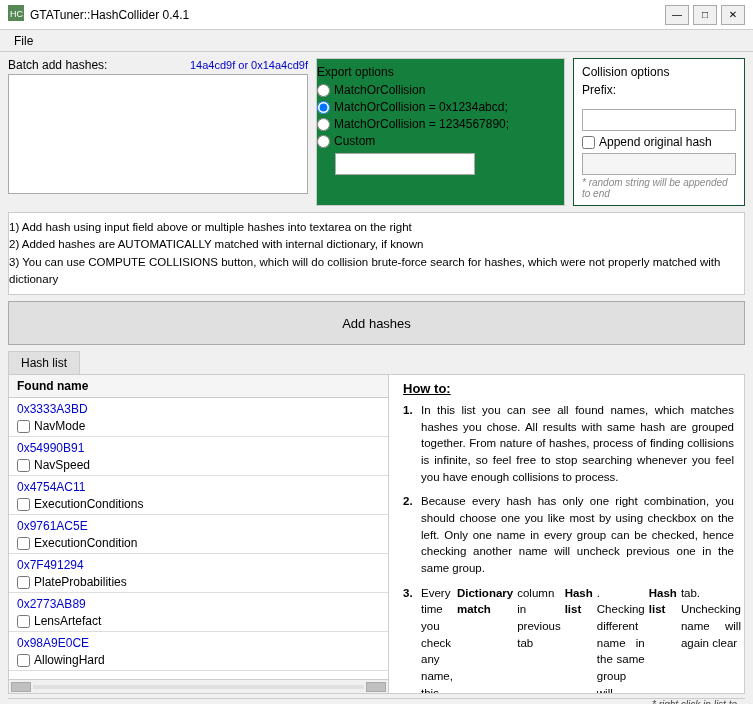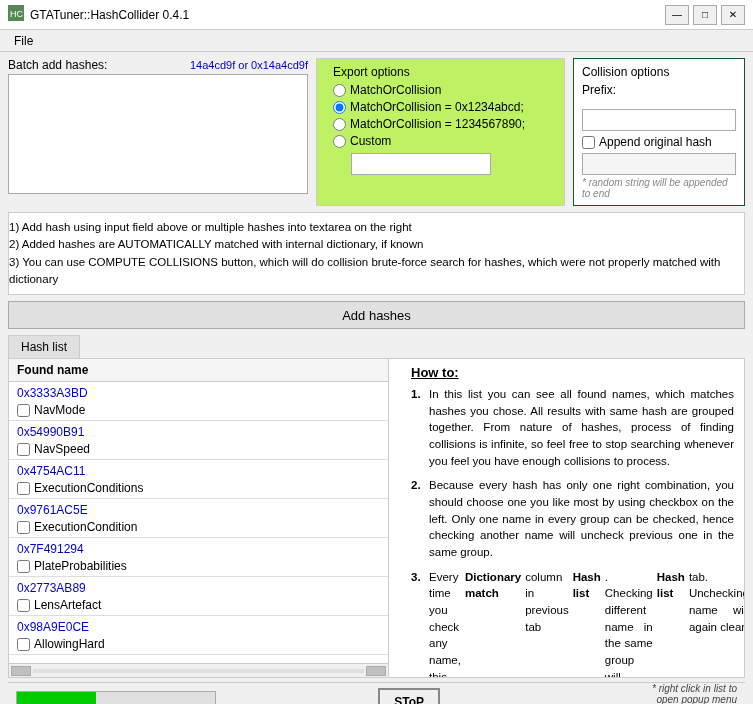--- a/index.html
+++ b/index.html
@@ -91,22 +91,22 @@
       border: 1px solid #aaa;
       background: white;
       resize: none;
       font-size: 11px;
       padding: 2px;
     }
 
     
     .export-box {
       border: 1px solid #ccc;
-      padding: 6px 16px;
-      background: #bef264;
+      padding: 6px 0;
+      background: #15803d;
       flex: 1;
     }
     .export-box-title { font-weight: normal; margin-bottom: 4px; font-size: 12px; }
     .radio-row { display: flex; align-items: center; gap: 4px; margin-bottom: 3px; font-size: 12px; }
     .radio-row input[type=radio] { margin: 0; }
     .custom-input {
       margin-top: 2px;
       width: 140px;
       height: 22px;
       border: 1px solid #aaa;
@@ -151,21 +151,21 @@
       border: 1px solid #ccc;
       padding: 6px 0;
       font-size: 11.5px;
       line-height: 1.5;
       margin-bottom: 6px;
     }
 
     
     .add-hashes-btn {
       width: 100%;
-      height: 28px;
+      height: 44px;
       background: #e0e0e0;
       border: 1px solid #aaa;
       cursor: pointer;
       font-size: 13px;
       margin-bottom: 6px;
     }
 
     
     .tabs {
       display: flex;
@@ -183,21 +183,21 @@
     .tab.active {
       background: white;
       border-bottom: 1px solid white;
       position: relative;
       z-index: 1;
     }
 
     
     .tab-content {
       display: flex;
-      gap: 12px;
+      gap: 4px;
       border: 1px solid #ccc;
       background: white;
       height: 320px;
     }
 
     
     .hash-list-panel {
       width: 380px;
       border-right: 1px solid #ccc;
       display: flex;

